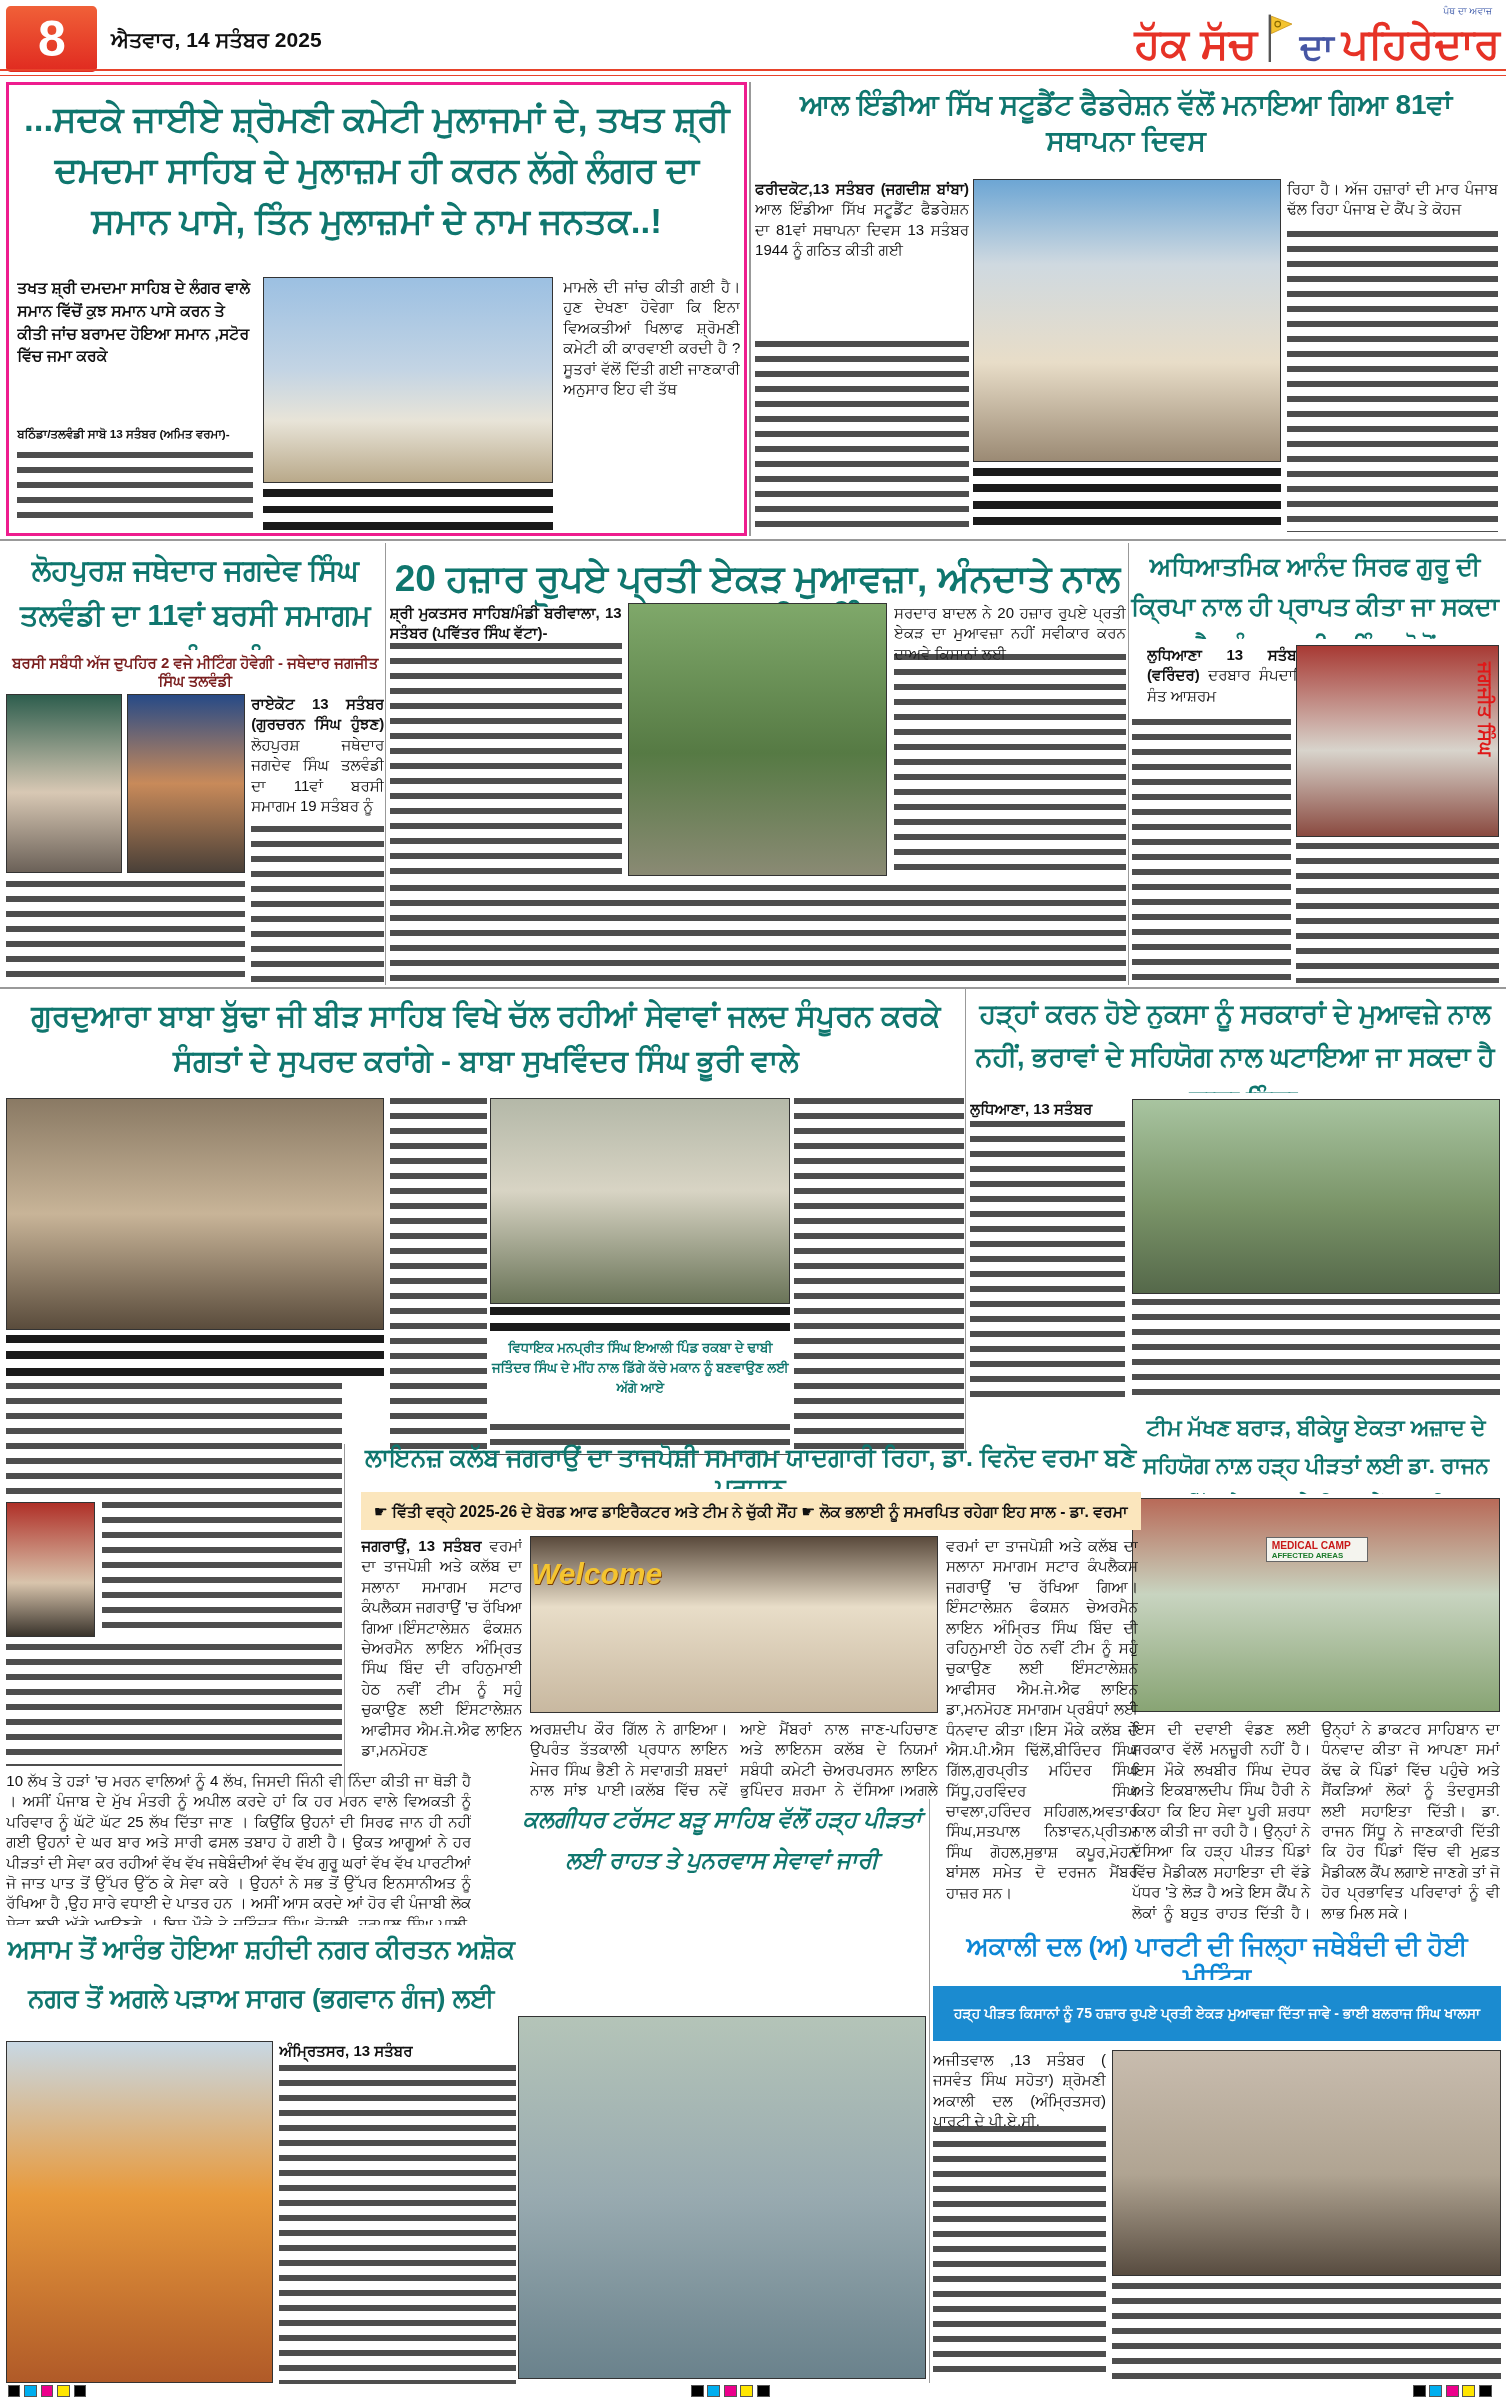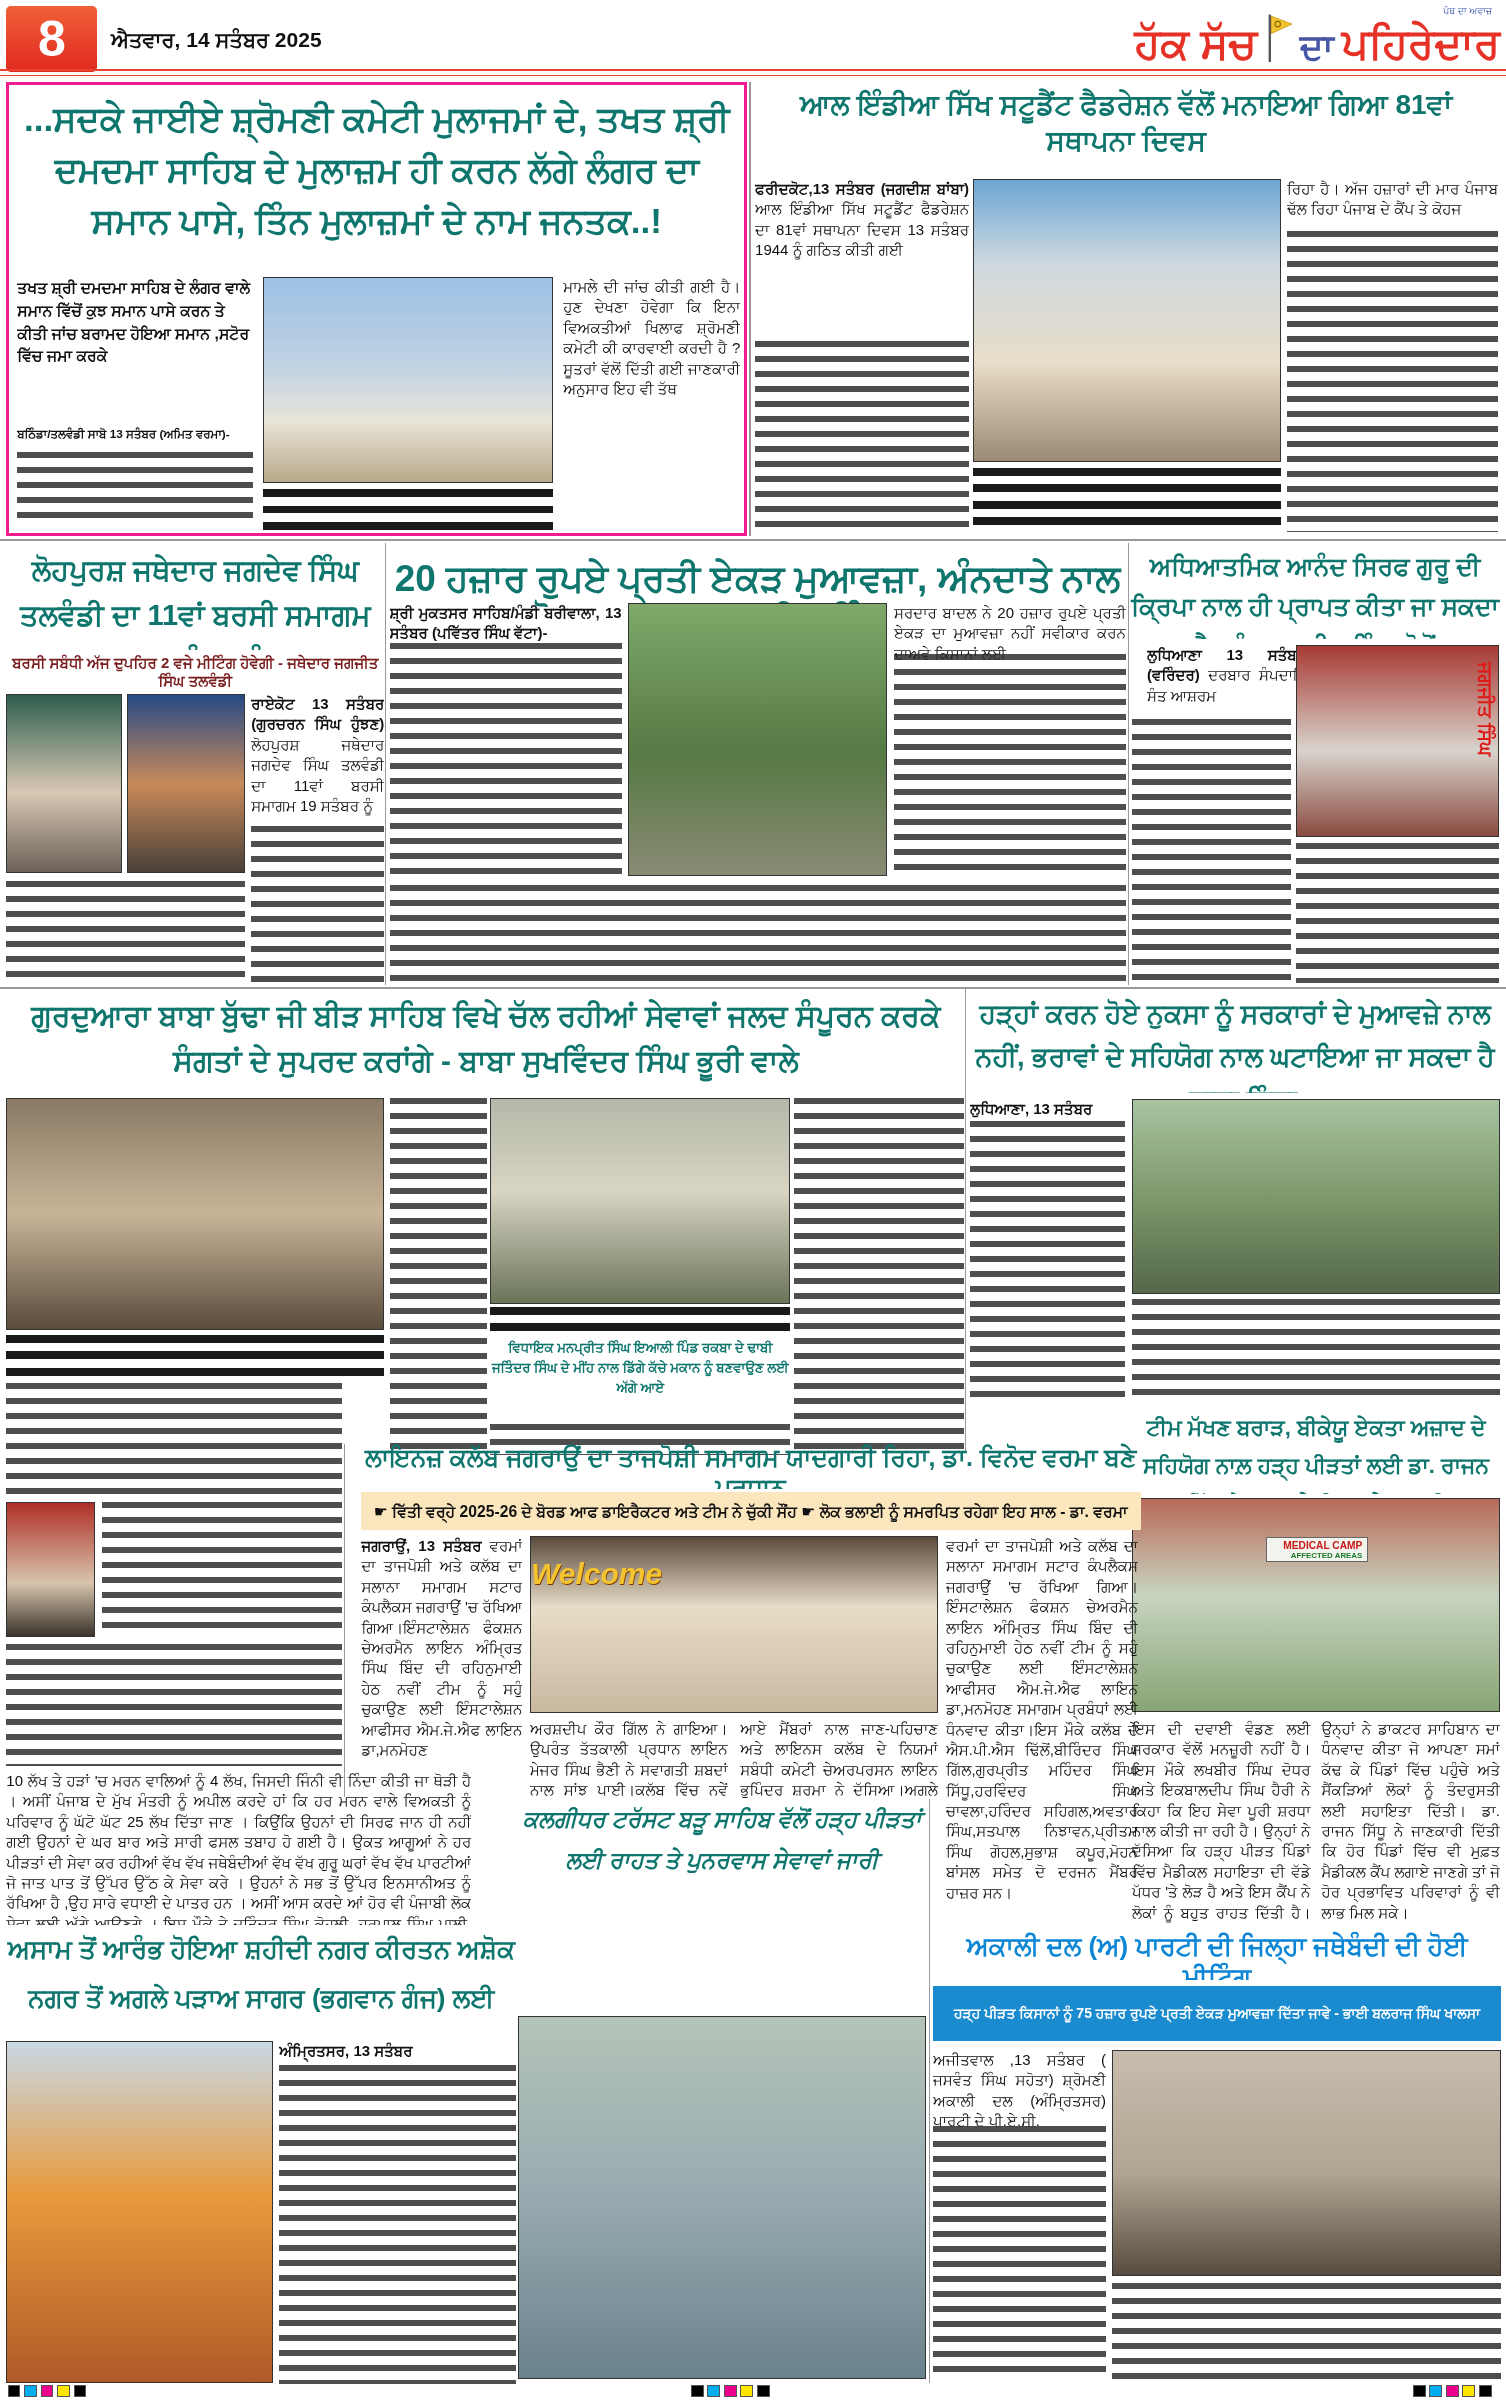--- a/index.html
+++ b/index.html
@@ -36,21 +36,21 @@
   .ph-canopy{background:linear-gradient(180deg,#b4b8a8 0%,#d8d4c4 45%,#6a7458 100%)}
   .ph-trailer{background:linear-gradient(180deg,#a8c4a0 0%,#7a9468 55%,#55684a 100%)}
   .ph-lions{background:linear-gradient(180deg,#5a4a3c 0%,#e8ddc8 40%,#c8b8a0 100%);position:relative}
   .ph-medical{background:linear-gradient(180deg,#b86a58 0%,#c8d4c0 45%,#88a474 100%);position:relative}
   .ph-procession{background:linear-gradient(180deg,#c8d8e4 0%,#e89a3c 45%,#b05a28 100%)}
   .ph-flood{background:linear-gradient(180deg,#b4c4b8 0%,#98aab0 50%,#6a828c 100%)}
   .ph-akali{background:linear-gradient(180deg,#c8bcae 0%,#b0a492 55%,#584c40 100%)}
   .ph-man{background:linear-gradient(180deg,#b03028 0%,#d8c4ac 60%,#3a342c 100%)}
   .vert-name{writing-mode:vertical-rl;color:#e01818;font-weight:900;font-size:19px;line-height:1}
   .welcome{color:#f4c430;font-size:30px;font-weight:900;font-style:italic;text-align:left;text-shadow:0.8px 0.8px 0 #7a3a00}
-  .med-sign{background:#f4f4ee;border:0.8px solid #666;text-align:right;padding:1.6px 4.7px}
+  .med-sign{background:#f4f4ee;border:0.8px solid #666;text-align:left;padding:1.6px 4.7px}
   .med-red{color:#c81818;font-weight:900;font-size:10.2px}
   .med-green{color:#1a7a2a;font-weight:700;font-size:7.9px}
   .yellowbar{background:#fbe6bd;display:flex;align-items:center;justify-content:center;font-weight:900;font-size:15.7px;overflow:hidden}
   .bluebar{background:#1b8bd0;color:#fff;display:flex;align-items:center;justify-content:center;font-weight:700;font-size:14px;overflow:hidden;text-align:center}
   .blue-hl{color:#0d87d5}
   .maroon{color:#7a1f1f}
   .marks{display:flex;gap:3.9px}
   .mark{width:12.6px;height:11.8px;display:inline-block;border:0.8px solid #555}
   .capsim{opacity:.9}
 </style>

